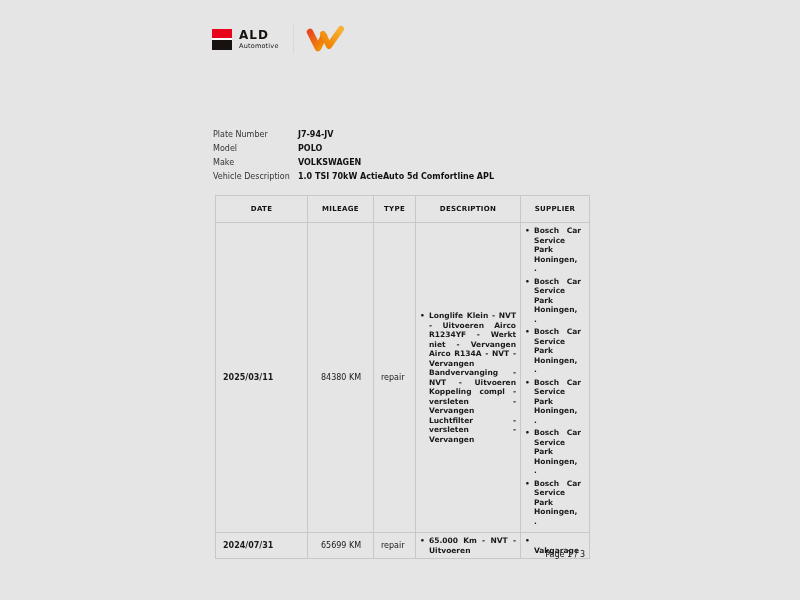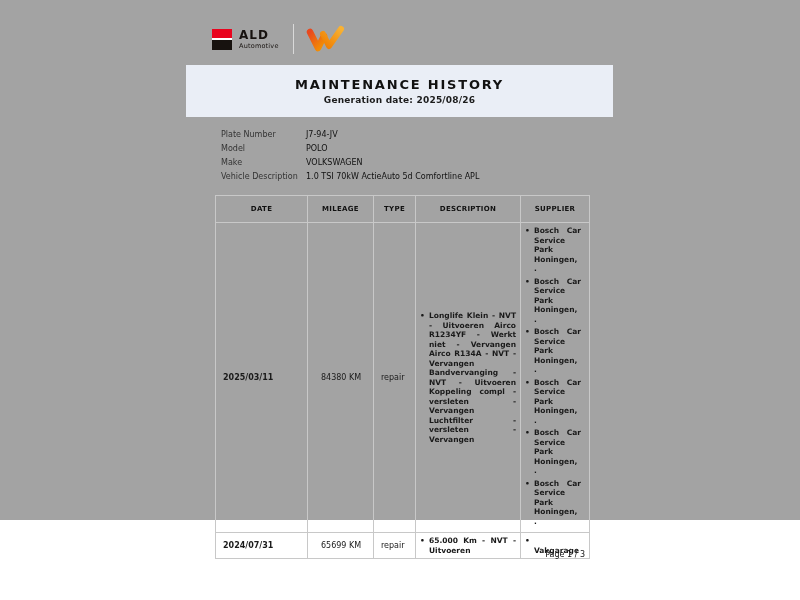--- a/index.html
+++ b/index.html
@@ -1,18 +1,18 @@
 <!DOCTYPE html>
 <html><head>
 <meta charset="utf-8">
 <style>
   * { margin:0; padding:0; box-sizing:border-box; }
   html,body { width:800px; height:600px; background:#ffffff; overflow:hidden;
               font-family:"DejaVu Sans","Liberation Sans",sans-serif; color:#1a1a1a; }
-  .stage { position:relative; width:800px; height:520px; background:#a3a3a3; }
+  .stage { position:relative; width:800px; height:600px; background:#e5e5e5; }
 
   
   .brand { position:absolute; left:212px; top:24px; display:flex; align-items:center; }
   .ald-mark { width:20px; height:21px; display:flex; flex-direction:column; }
   .ald-mark .red   { height:9px; background:#e9041e; }
   .ald-mark .white { height:2px; background:#ffffff; }
   .ald-mark .black { height:10px; background:#17120f; }
   .ald-text { margin-left:7px; line-height:1; }
   .ald-text .ald   { font-size:12px; font-weight:bold; letter-spacing:1px; color:#17120f; }
   .ald-text .sub   { font-size:6.5px; color:#17120f; margin-top:2px; letter-spacing:0.2px; }
@@ -21,22 +21,22 @@
   
   .banner { position:absolute; left:186px; top:65px; width:427px; height:52px;
             background:#eaeef6; display:flex; flex-direction:column; align-items:center;
             justify-content:center; }
   .banner .title { font-size:13px; font-weight:bold; letter-spacing:1.8px; color:#111; }
   .banner .gen   { font-size:9px; font-weight:bold; color:#1c1c1c; margin-top:3px; letter-spacing:0.2px; }
 
   
   .details { position:absolute; left:213px; top:127px; }
   .detail-row { display:flex; height:14px; align-items:center; }
-  .detail-row .lbl { width:85px; font-size:8px; color:#333;margin-left:8px; }
-  .detail-row .val { font-size:8px; font-weight:normal; color:#111; }
+  .detail-row .lbl { width:85px; font-size:8px; color:#333; }
+  .detail-row .val { font-size:8px; font-weight:bold; color:#111; }
 
   
   .history { position:absolute; left:215px; top:195px; width:374px;
              border-collapse:collapse; table-layout:fixed;border-radius:10px; }
   .history th, .history td { border:1px solid #c8c8c8; }
   .history th { height:27px; font-size:7px; font-weight:bold; letter-spacing:0.3px;
                 text-align:center; color:#111; }
   .history td { font-size:8px; vertical-align:middle; }
   tr.row-main { height:300px; }
   tr.row-short { height:23px; }
@@ -83,24 +83,20 @@
         <linearGradient id="wg2" x1="0" y1="1" x2="1" y2="0">
           <stop offset="0" stop-color="#ef7d00"></stop>
             <stop offset="1" stop-color="#f8b133"></stop>
         </linearGradient>
       </defs>
       <path d="M4 7 L12 23 L18 11" fill="none" stroke="url(#wg1)" stroke-width="6.5" stroke-linecap="round" stroke-linejoin="round"></path>
       <path d="M17 9 L23 21 L35 4" fill="none" stroke="url(#wg2)" stroke-width="6" stroke-linecap="round" stroke-linejoin="round"></path>
     </svg>
   </div>
 
-  <div class="banner">
-    <div class="title">MAINTENANCE HISTORY</div>
-    <div class="gen">Generation date: 2025/08/26</div>
-  </div>
 
   <div class="details">
     <div class="detail-row">
       <span class="lbl">Plate Number</span>
       <span class="val">J7-94-JV</span>
     </div>
     <div class="detail-row">
       <span class="lbl">Model</span>
       <span class="val">POLO</span>
     </div>

